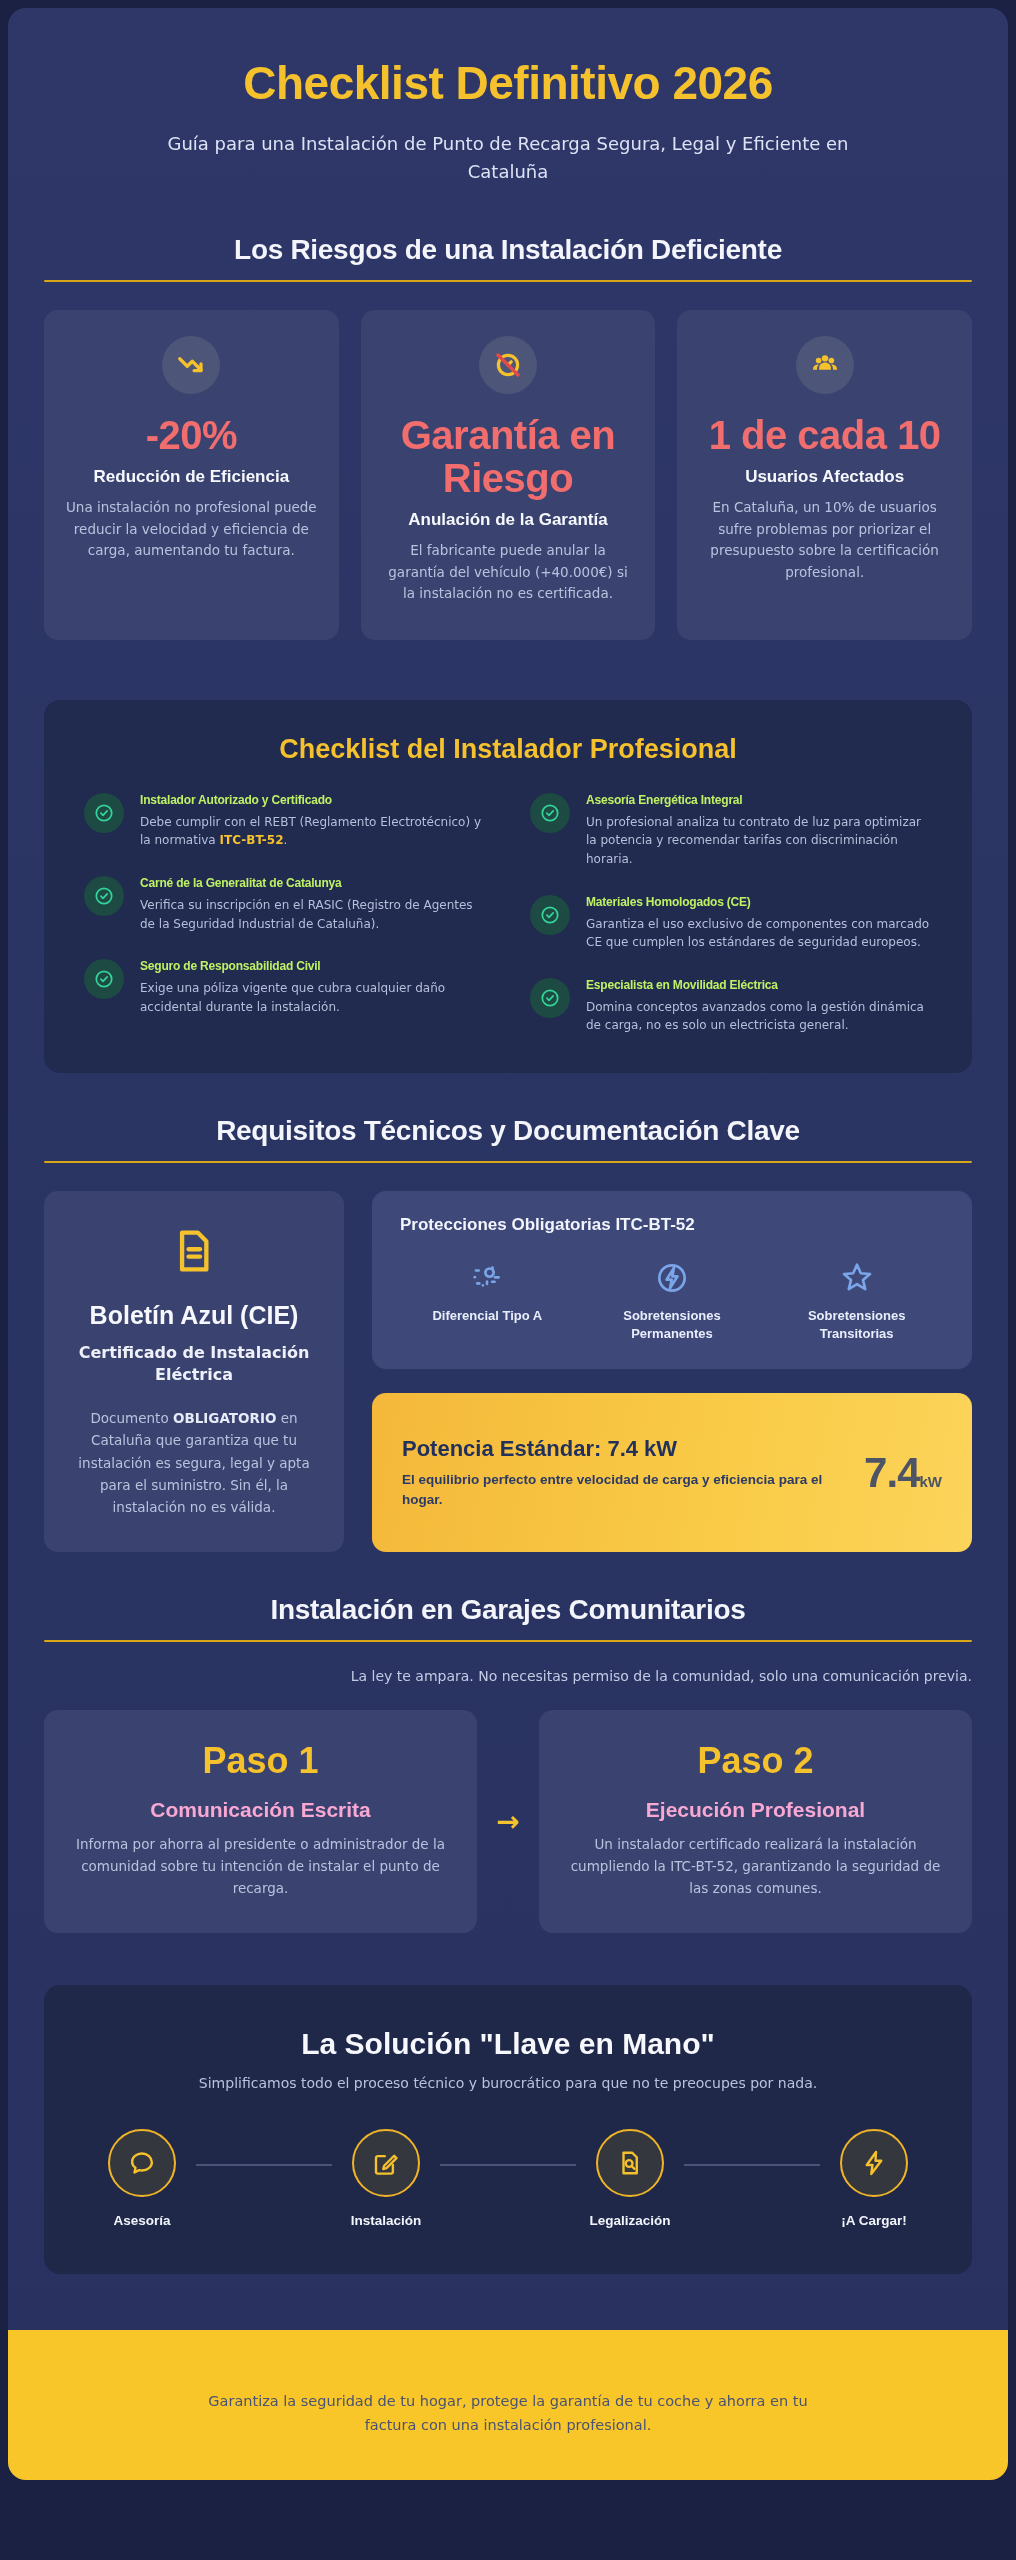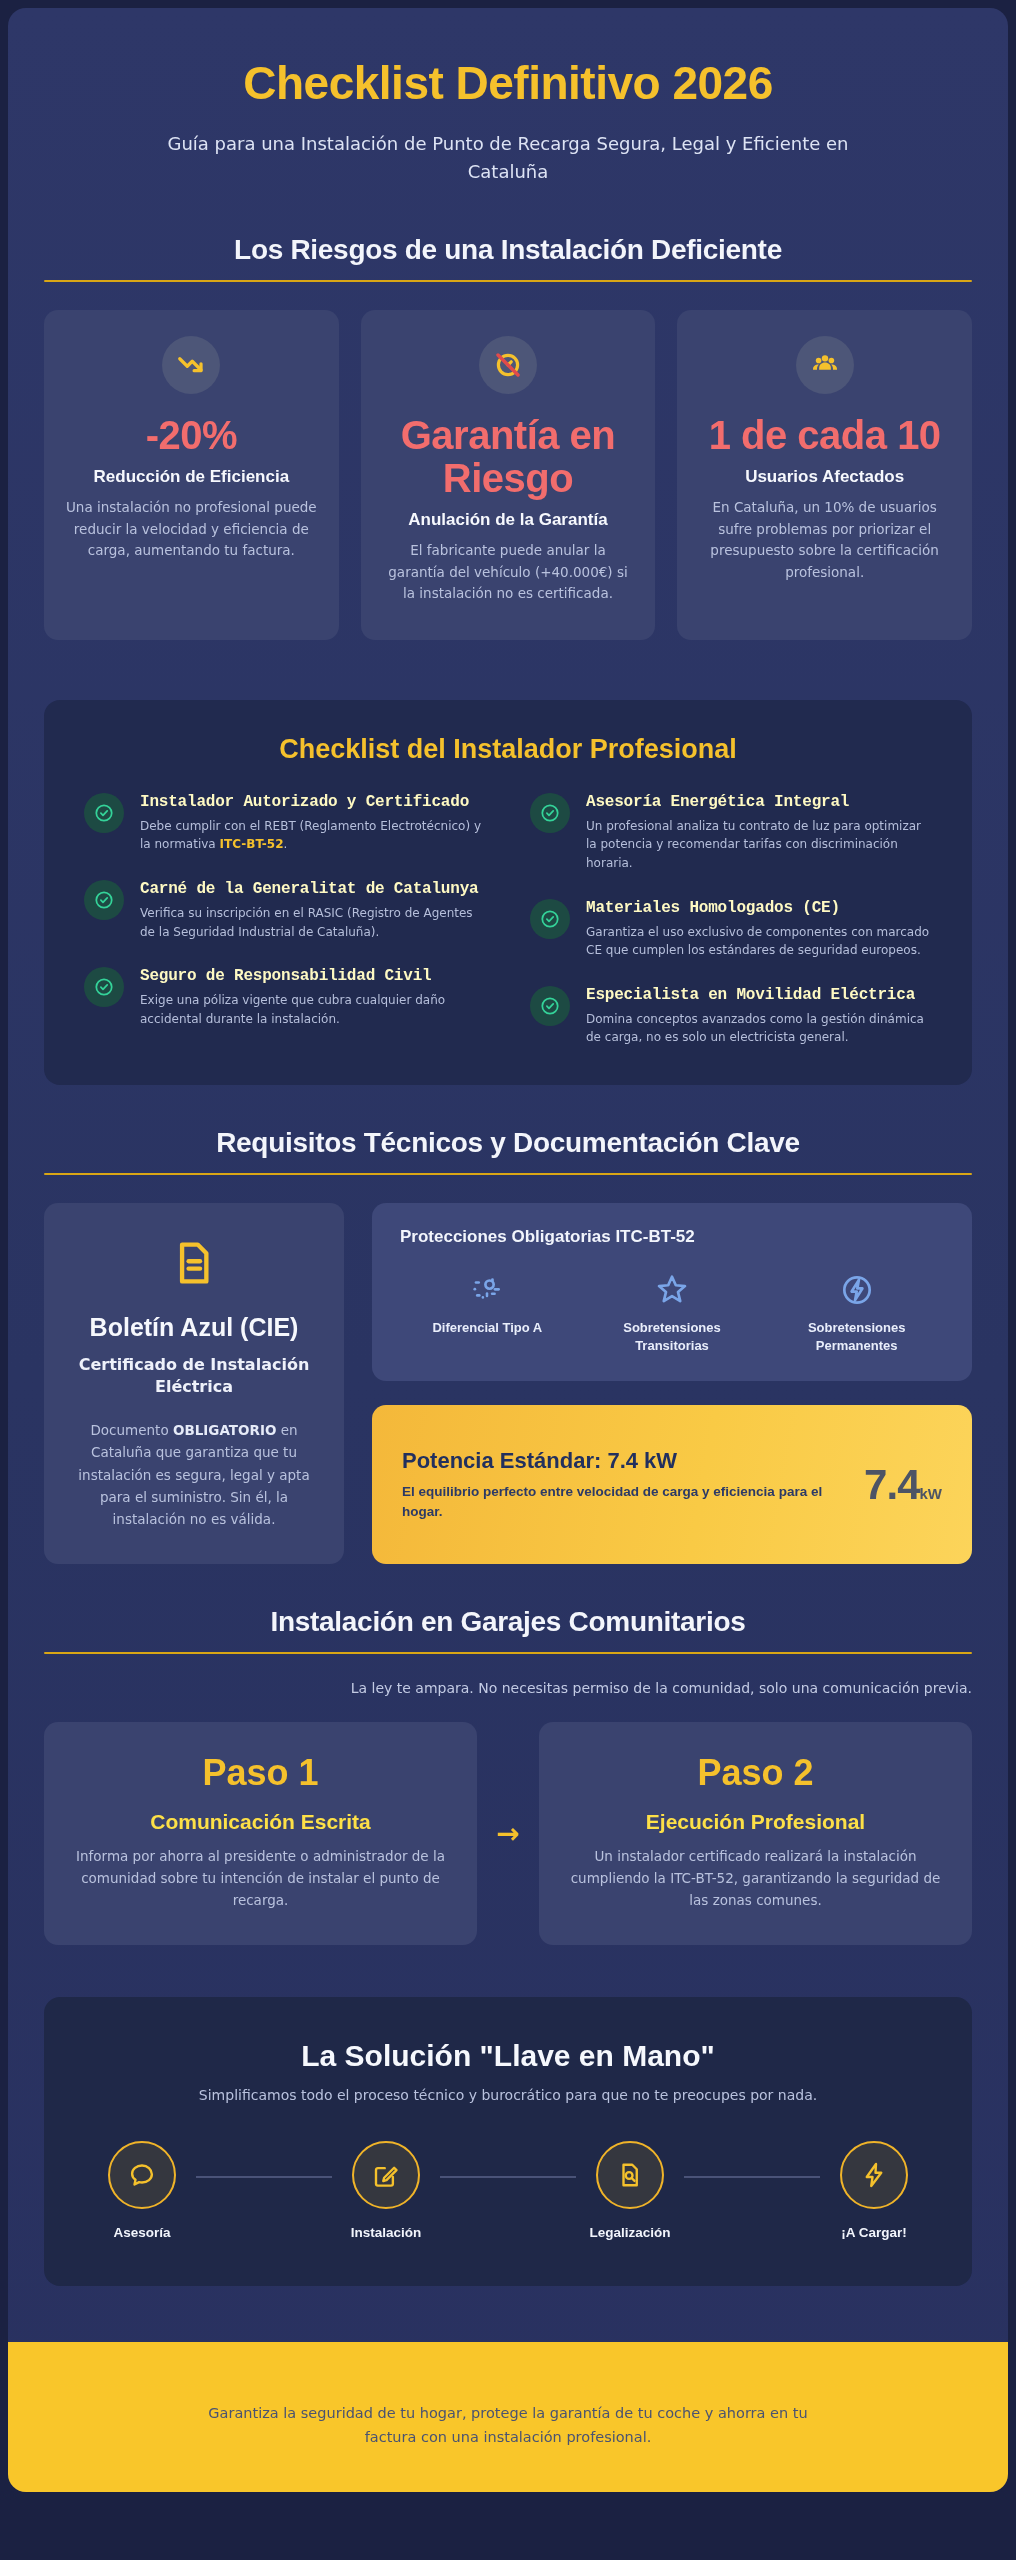--- a/index.html
+++ b/index.html
@@ -57,21 +57,21 @@
   }
   .gold-title { text-align:center; color:#f5c12c; font-size:27px; font-weight:bold; }
 
   .check-grid { display:grid; grid-template-columns:1fr 1fr; gap:0 44px; margin-top:28px; }
   .check-col { display:flex; flex-direction:column; gap:26px; align-content:flex-start; }
   .check-item { display:flex; gap:16px; }
   .check-badge {
     flex:0 0 40px; width:40px; height:40px; border-radius:50%;
     background:#1d4a43; display:flex; align-items:center; justify-content:center;
   }
-  .check-item h4 { color:#fef9c3; font-size:16px; letter-spacing:-0.2px;font-family:Liberation Mono, monospace; }
+  .check-item h4 { color:#bef264; font-size:12px; letter-spacing:-0.2px; }
   .check-item p { color:#b6bfdb; font-size:12px; line-height:1.55; margin-top:6px; }
   .hl { color:#f5c12c; font-weight:bold; }
 
   
   .tech-grid { display:grid; grid-template-columns:300px 1fr; gap:28px; margin-top:28px; }
   .boletin-card {
     background:#3a436f; border-radius:14px; padding:34px 26px; text-align:center;
   }
   .boletin-title { color:#f6f8fd; font-size:25px; margin-top:24px; }
   .boletin-sub { color:#eef1fa; font-size:16px; line-height:1.35; margin-top:12px; }
@@ -99,21 +99,21 @@
     font-size:42px; letter-spacing:-1px; white-space:nowrap; }
   .power-big .unit { font-size:15px; letter-spacing:0; }
 
   
   .garages-sub { text-align:right; color:#c3cbe4; font-size:14px; margin-top:26px; }
   .paso-grid { display:grid; grid-template-columns:1fr 34px 1fr; gap:14px; align-items:center; margin-top:26px; }
   .paso-card {
     background:#3a436f; border-radius:14px; padding:30px 30px 34px; text-align:center; min-height:200px;
   }
   .paso-label { color:#f5c12c; font-size:36px; font-weight:bold; font-family:"Liberation Sans", sans-serif; }
-  .paso-heading { color:#fde047; font-size:21px; margin-top:16px; }
+  .paso-heading { color:#f9a8d4; font-size:21px; margin-top:16px; }
   .paso-body { color:#b9c2de; font-size:13.5px; line-height:1.6; margin-top:12px; }
   .paso-arrow { color:#f5c12c; font-size:28px; font-weight:bold; text-align:center;
     font-family:"DejaVu Sans", sans-serif; }
 
   
   .solution-box { background:#1f2848; border-radius:16px; margin-top:52px; padding:42px 44px 46px; }
   .solution-title { text-align:center; color:#f6f8fd; font-size:30px; font-weight:bold; }
   .solution-sub { text-align:center; color:#b9c2de; font-size:14px; margin-top:14px; }
   .sol-row { display:flex; align-items:flex-start; margin-top:38px; }
   .sol-step { display:flex; flex-direction:column; align-items:center; width:108px; flex:0 0 auto; }
@@ -317,36 +317,36 @@
                     <rect x="14.4" y="13.6" width="3.2" height="1.6" rx="0.8"></rect>
                     <rect x="11.2" y="13.4" width="1.6" height="3.2" rx="0.8"></rect>
                   </svg>
                 </div>
                 <div class="cap">Diferencial Tipo A</div>
               </div>
 
               <div class="protection">
                 <div style="display:flex;justify-content:center;">
                   <svg width="38" height="38" viewBox="0 0 24 24" fill="none" stroke="#7aa5e8" stroke-width="1.7" stroke-linejoin="round">
-                    <path d="M12 3.6 L14.4 9 L20.2 9.5 L15.8 13.3 L17.2 19 L12 15.9 L6.8 19 L8.2 13.3 L3.8 9.5 L9.6 9 z"></path>
-                  </svg>
-                </div>
-                <div class="cap">Sobretensiones Transitorias</div>
-              </div>
-
-              <div class="protection">
-                <div style="display:flex;justify-content:center;">
-                  <svg width="38" height="38" viewBox="0 0 24 24" fill="none" stroke="#7aa5e8" stroke-width="1.7" stroke-linejoin="round">
                     <circle cx="12" cy="12" r="8"></circle>
                     <path d="M13.2 5.6 L8.6 13 h3.2 L10.8 18.4 L15.4 11 h-3.2 z"></path>
                   </svg>
                 </div>
                 <div class="cap">Sobretensiones Permanentes</div>
               </div>
 
+              <div class="protection">
+                <div style="display:flex;justify-content:center;">
+                  <svg width="38" height="38" viewBox="0 0 24 24" fill="none" stroke="#7aa5e8" stroke-width="1.7" stroke-linejoin="round">
+                    <path d="M12 3.6 L14.4 9 L20.2 9.5 L15.8 13.3 L17.2 19 L12 15.9 L6.8 19 L8.2 13.3 L3.8 9.5 L9.6 9 z"></path>
+                  </svg>
+                </div>
+                <div class="cap">Sobretensiones Transitorias</div>
+              </div>
+
             </div>
           </div>
 
           <div class="power-card">
             <div class="power-left">
               <h3 class="power-title">Potencia Estándar: 7.4 kW</h3>
               <p class="power-body">El equilibrio perfecto entre velocidad de carga y eficiencia para el hogar.</p>
             </div>
             <div class="power-big"><span>7.4</span><span class="unit">kW</span></div>
           </div>

